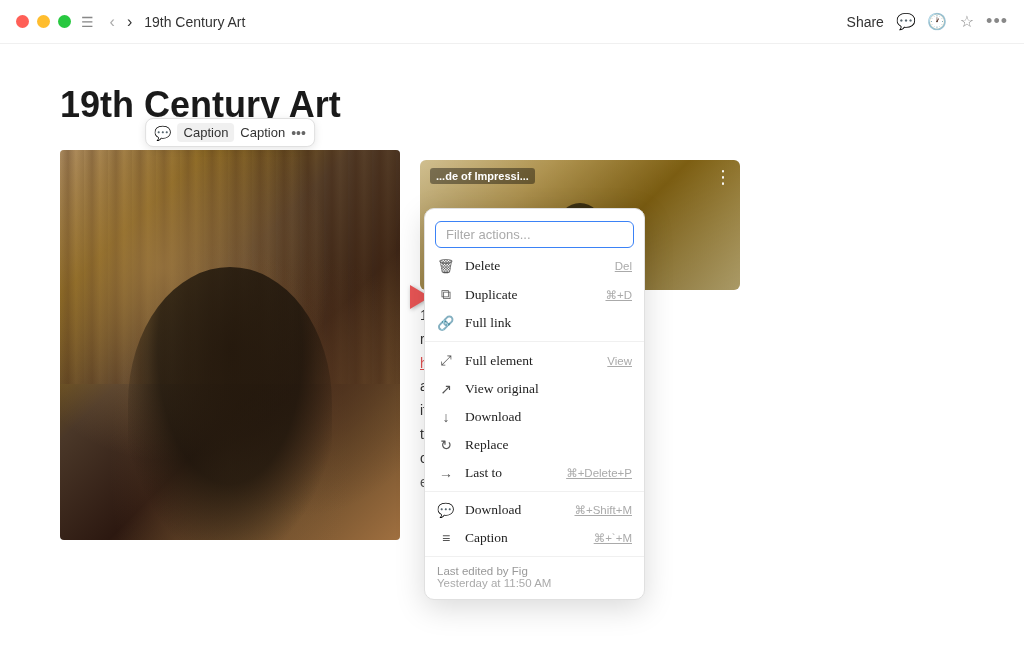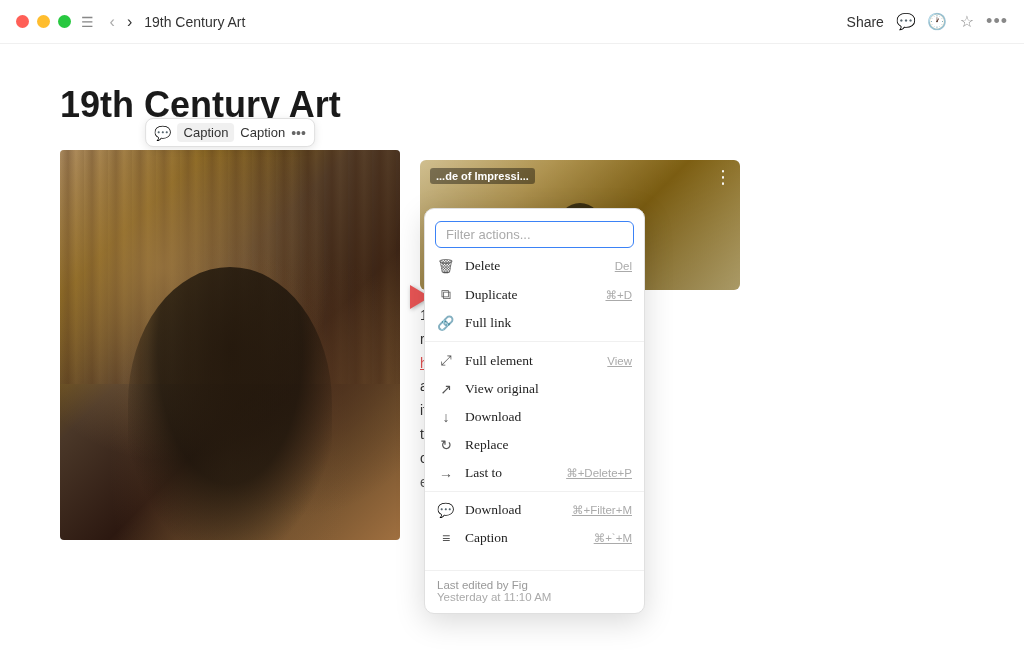--- a/index.html
+++ b/index.html
@@ -267,21 +267,21 @@
       height: 1px;
       background: #f0f0f0;
       margin: 4px 0;
     }
 
     .menu-footer {
       padding: 8px 12px 4px 12px;
       font-size: 11.5px;
       color: #aaa;
       border-top: 1px solid #f0f0f0;
-      margin-top: 18px;
+      margin-top: 4px;
     }
     .menu-footer .editor { font-weight: 500; color: #999; }
 
     
     .right-content {
       flex: 1;
       padding-top: 10px;
     }
 
     .video-thumb {
@@ -451,32 +451,32 @@
         <span class="menu-icon">→</span>
         <span class="menu-label">Last to</span>
         <span class="menu-shortcut">⌘+Delete+P</span>
       </div>
 
       <div class="menu-separator"></div>
 
       <div class="menu-item">
         <span class="menu-icon">💬</span>
         <span class="menu-label">Download</span>
-        <span class="menu-shortcut">⌘+Filter+M</span>
+        <span class="menu-shortcut">⌘+Shift+M</span>
       </div>
 
       <div class="menu-item">
         <span class="menu-icon">≡</span>
         <span class="menu-label">Caption</span>
         <span class="menu-shortcut">⌘+`+M</span>
       </div>
 
       <div class="menu-footer">
         <span class="editor">Last edited by Fig</span><br>
-        <span>Yesterday at 11:10 AM</span>
+        <span>Yesterday at 11:50 AM</span>
       </div>
     </div>
 
     <div class="right-content">
       <div class="video-thumb">
         <div class="video-title">...de of Impressi...</div>
         <div class="video-more">⋮</div>
         <div class="play-btn">
           <div class="play-triangle"></div>
         </div>

